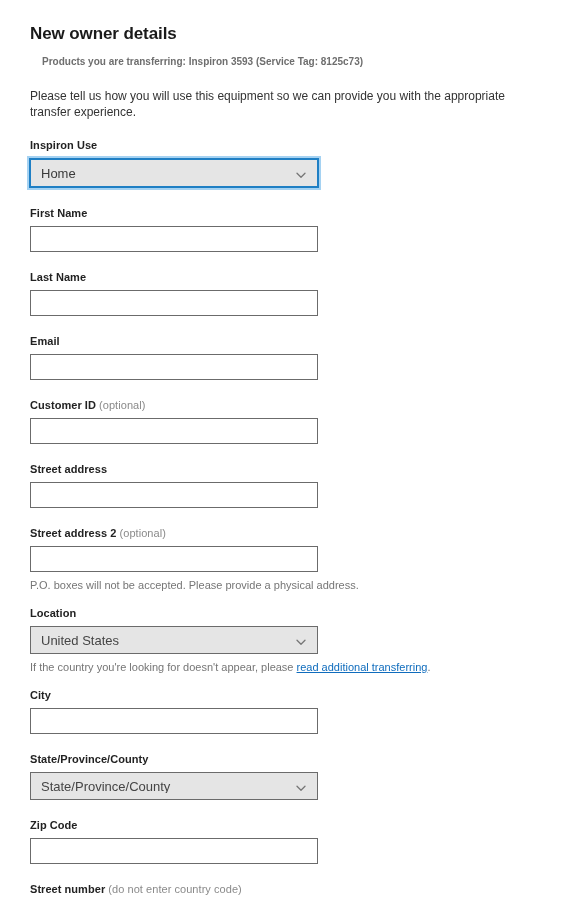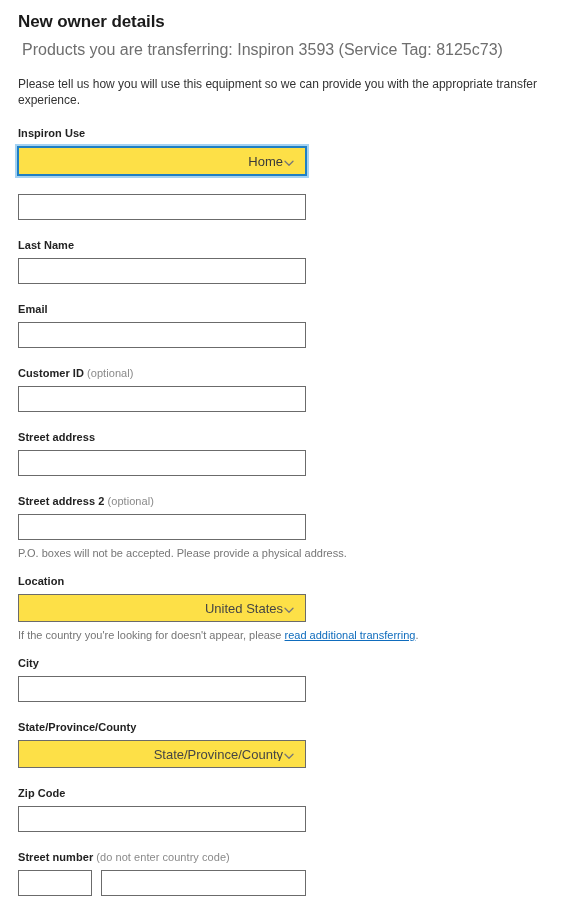--- a/index.html
+++ b/index.html
@@ -12,42 +12,43 @@
     height: 901px;
     font-family: "Liberation Sans", sans-serif;
     color: #2b2b2b;
     -webkit-font-smoothing: antialiased;
     overflow: hidden;
   }
   .page {
     position: relative;
     width: 570px;
     height: 780px;
-    padding: 0;
+    padding: 12px;
     box-sizing: border-box;
   }
   .inner {
     padding: 6px 18px 0 18px;
   }
 
   
   .page-title {
     font-size: 17px;
     font-weight: bold;
     color: #1a1a1a;
     letter-spacing: -0.1px;
     margin: 0;
     padding-top: 5px;
     line-height: 22px;
   }
   .subtitle {
-    font-size: 16px;
+    font-size: 10px;
     color: #6e6e6e;
-    margin: 9px 0 0 4px;
+    margin: 9px 0 0 12px;
     line-height: 16px;
+    font-weight: bold;
   }
   .intro {
     font-size: 12px;
     color: #333333;
     margin: 18px 0 0 0;
     line-height: 16px;
   }
 
   
   .field {
@@ -85,26 +86,25 @@
     display: block;
   }
 
   
   .select {
     box-sizing: border-box;
     position: relative;
     width: 288px;
     height: 28px;
     border: 1px solid #6b6b6b;
-    background: #fde047;
+    background: #e5e5e5;
     display: flex;
     align-items: center;
     padding: 0 10px;
     cursor: pointer;
-    text-align: right;
   }
   .select .value {
     font-size: 13px;
     color: #454545;
     line-height: 1;
     flex: 1 1 auto;
     white-space: nowrap;
     overflow: hidden;
   }
   .select .chev {
@@ -178,20 +178,21 @@
         <span class="value">Home</span>
         <span class="chev">
           <svg width="12" height="12" viewBox="0 0 12 12" aria-hidden="true">
             <path d="M2 4.2 L6 8.2 L10 4.2" fill="none" stroke="#767676" stroke-width="1.3" stroke-linecap="round" stroke-linejoin="round"></path>
           </svg>
         </span>
       </div>
     </div>
 
     <div class="field">
+      <span class="label">First Name</span>
       <input class="textbox" type="text" value="" style="">
     </div>
 
     <div class="field">
       <span class="label">Last Name</span>
       <input class="textbox" type="text" value="" style="">
     </div>
 
     <div class="field">
       <span class="label">Email</span>

